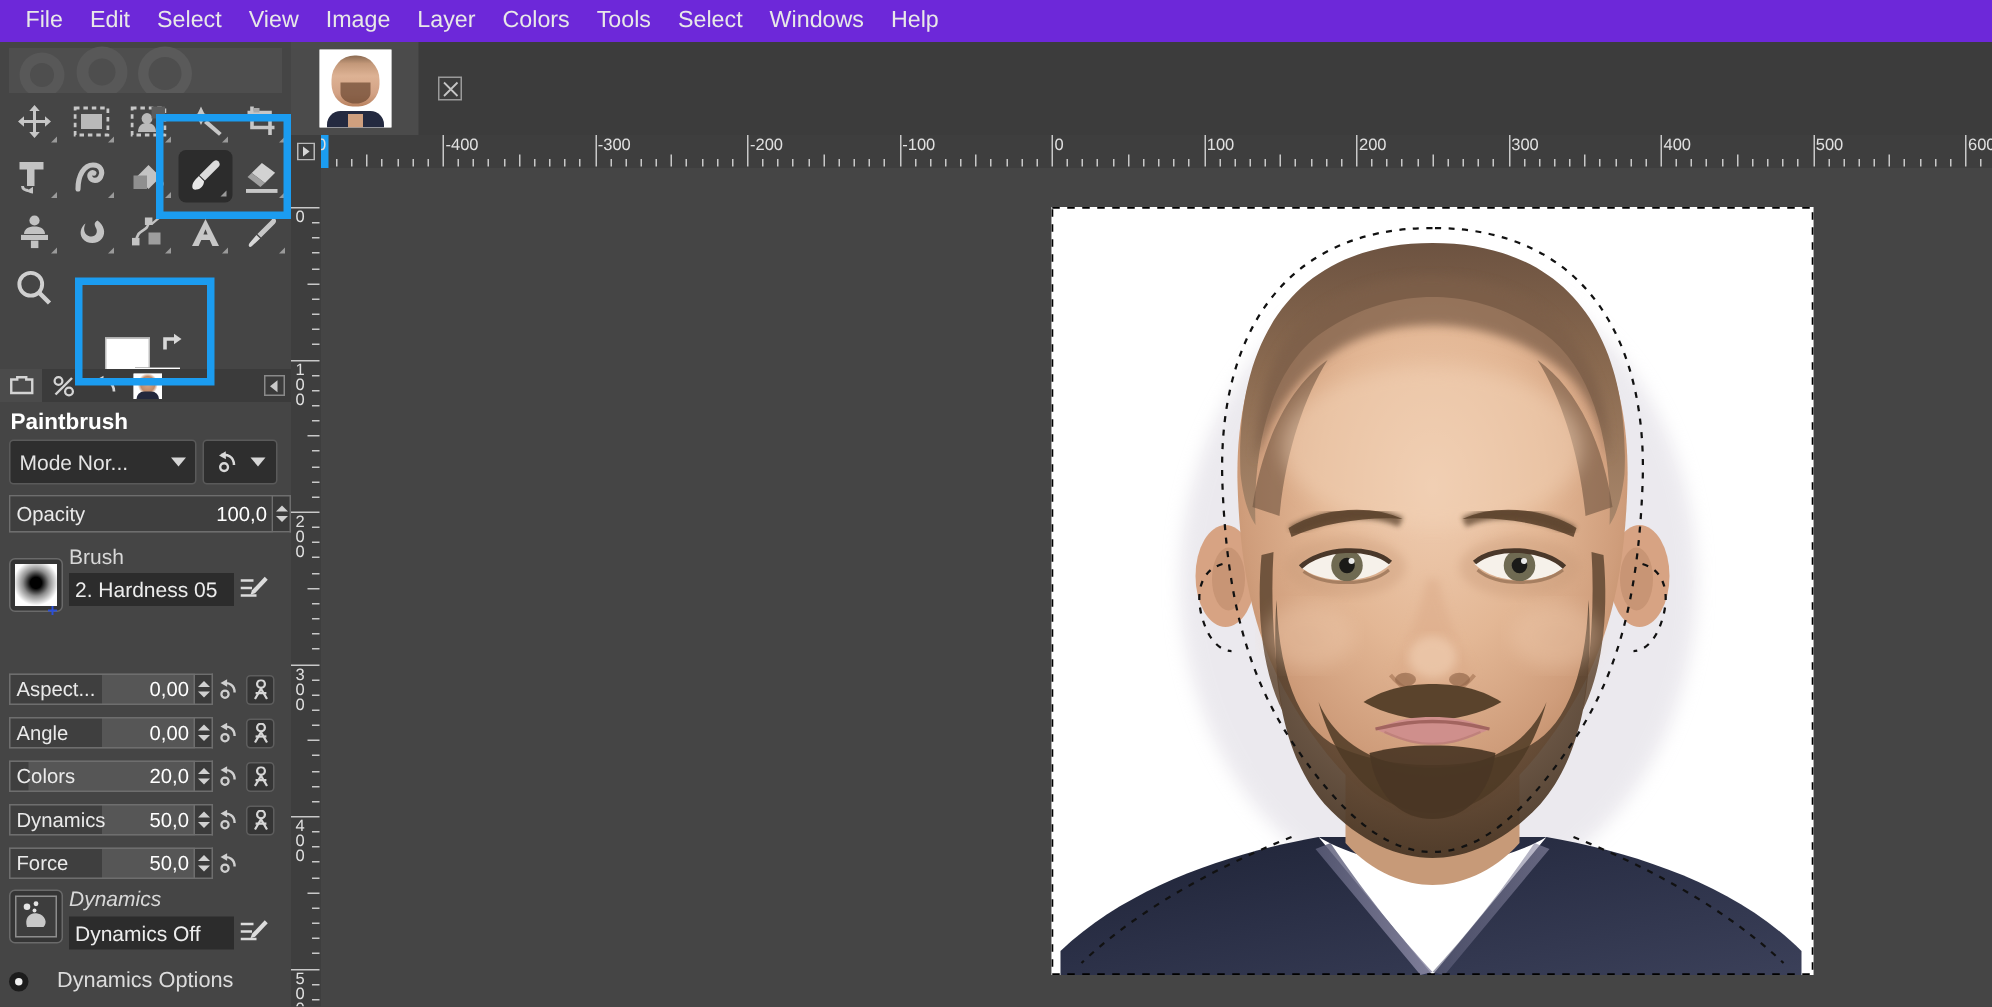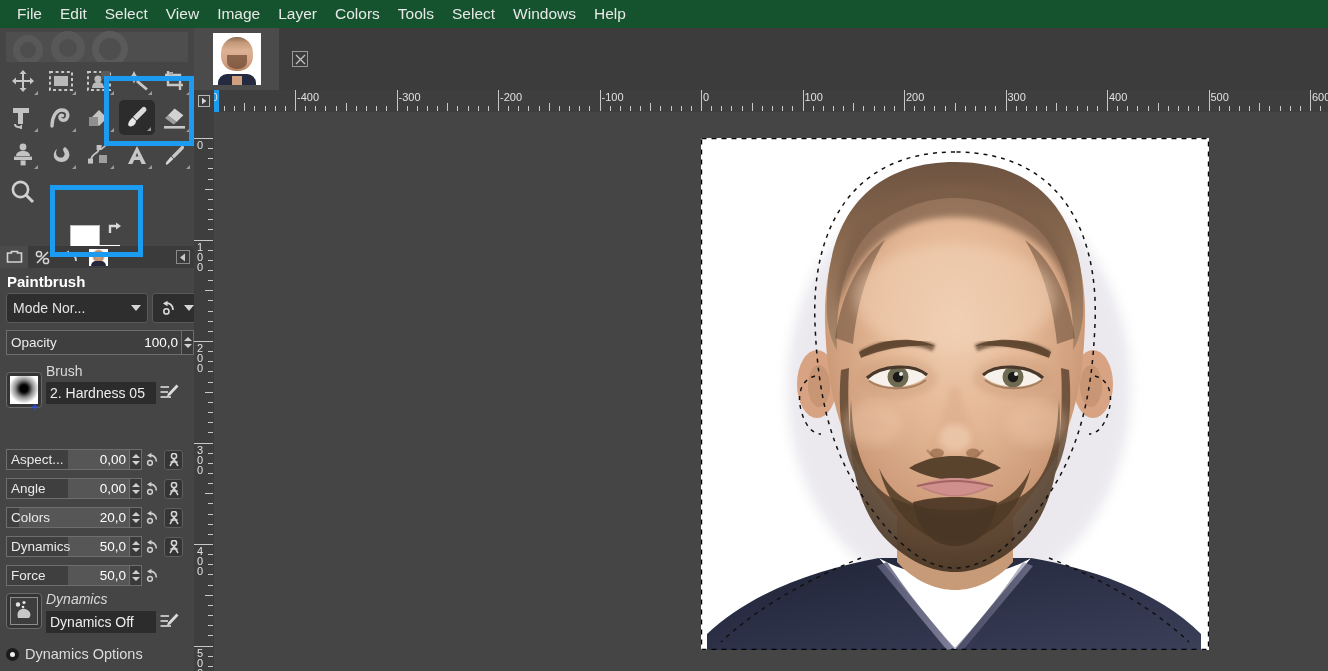--- a/index.html
+++ b/index.html
@@ -8,21 +8,21 @@
     overflow: hidden;
     background: #454545;
     font-family: "Liberation Sans", sans-serif;
     -webkit-font-smoothing: antialiased;
   }
   #app { position: relative; width: 1328px; height: 671px; background: #454545; }
 
   
   #menubar {
     position: absolute; left: 0; top: 0; width: 1328px; height: 28px;
-    background: #14532d; display: flex; align-items: center;
+    background: #6d28d9; display: flex; align-items: center;
     padding-left: 8px; gap: 0px;
   }
   .menu-item {
     color: #e8e8e8; font-size: 15.5px; padding: 3px 9px 4px 9px;
     white-space: nowrap; line-height: 1;
   }
 
   
   #toolbox {
     position: absolute; left: 0; top: 28px; width: 194px; height: 643px;
@@ -185,21 +185,21 @@
   #dyn-label { position: absolute; left: 46px; top: 323px; font-size: 14px; color: #d8d8d8; font-style: italic; }
   #dyn-value {
     position: absolute; left: 46px; top: 343px; width: 110px; height: 22px;
     background: #2c2c2c; color: #ededed; font-size: 14px;
     display: flex; align-items: center; padding-left: 4px;
     overflow: hidden; white-space: nowrap;
   }
   #dyn-edit { position: absolute; left: 160px; top: 345px; }
   #dyn-options {
     position: absolute; left: 6px; top: 378px; display: flex;
-    align-items: center; gap: 6px; font-size: 14.5px; color: #dcdcdc;
+    align-items: center; gap: 19px; font-size: 14.5px; color: #dcdcdc;
   }
   .expander {
     width: 13px; height: 13px; border-radius: 50%;
     background: #1c1c1c; display: flex; align-items: center;
     justify-content: center;
   }
   .expander::after {
     content: ""; width: 5px; height: 5px; border-radius: 50%; background: #f0f0f0;
   }
 
@@ -514,21 +514,21 @@
       <svg width="8" height="9" viewBox="0 0 8 9">
           <path d="M6 0.5 L1 4.5 L6 8.5 Z" fill="#c9c9c9"></path>
         </svg>
     </div>
   </div>
 
   <div id="tool-options">
     <div id="tool-title">Paintbrush</div>
 
     <div class="opt-row" style="top:25px; display:flex; gap:4px;">
-      <div class="combo" style="width:142px;">
+      <div class="combo" style="width:125px;">
         <span class="label">Mode Nor...</span>
         <span class="chev"></span>
       </div>
       <div class="combo" style="width:50px; justify-content:center; gap:3px;">
         <svg width="17" height="16" viewBox="0 0 17 16">
           <path d="M13 10 C13 4.6 8.6 2.4 4.6 3.4" stroke="#d9d9d9" stroke-width="1.7" fill="none"></path>
           <path d="M7.5 0.8 L3 3.6 L7.6 6.2 Z" fill="#d9d9d9"></path>
           <circle cx="6.4" cy="11.4" r="2.6" fill="none" stroke="#d9d9d9" stroke-width="1.6"></circle>
         </svg>
         <span class="chev"></span>

